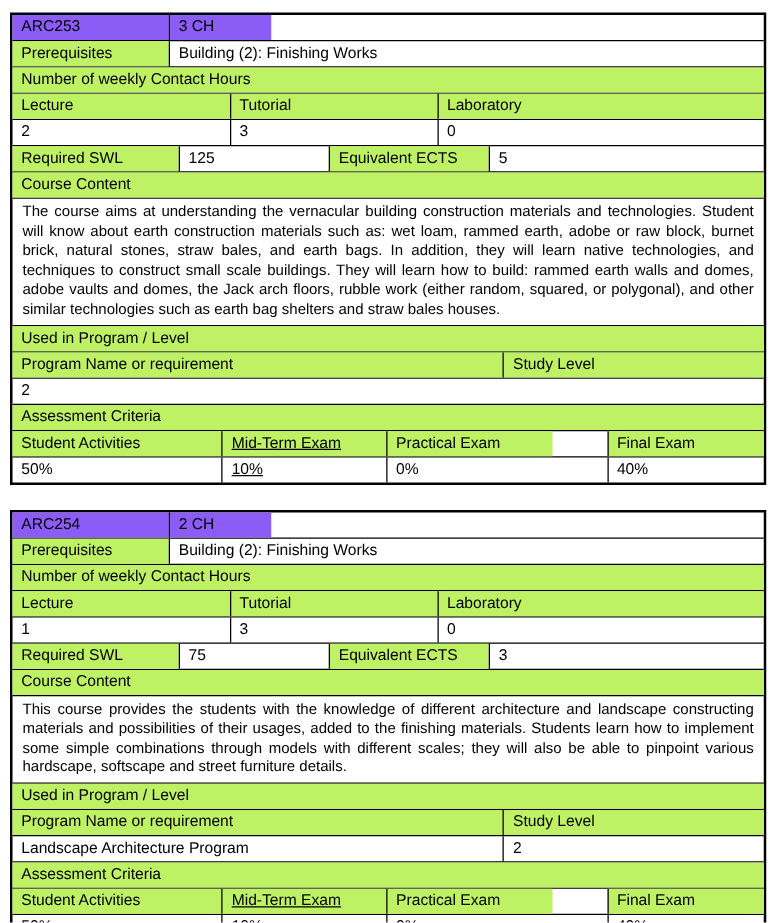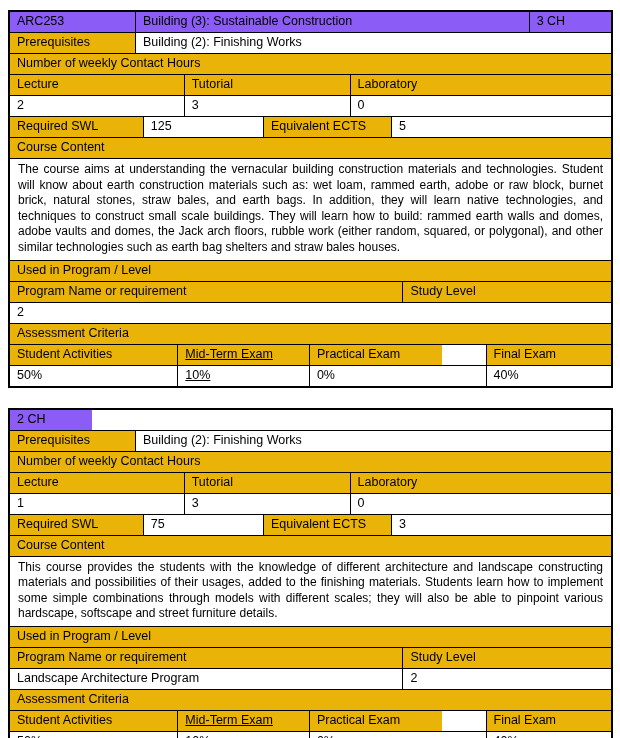--- a/index.html
+++ b/index.html
@@ -34,21 +34,21 @@
     padding: 0 7px;
     height: 20px;
     line-height: 19px;
     font-size: 12.5px;
     white-space: nowrap;
     overflow: hidden;
   }
   .cell:first-child { border-left: none; }
   .tc { text-align: left; }
   .blue  { background: #8b5cf6; }
-  .green { background: #eab308; }
+  .green { background: #bef264; }
   .full { width: 100%; }
   
   .w-code   { width: 20.8%; }
   .w-title  { width: 65.5%; }
   .w-ch     { width: 13.7%; }
   .w-prereqval { width: 79.2%; }
   .w-l1 { width: 28.9%; }
   .w-l2 { width: 27.6%; }
   .w-l3 { width: 43.5%; }
   .w-swl     { width: 22.1%; }
@@ -71,21 +71,20 @@
   }
 </style>
 </head>
 <body>
 
 <div class="page">
 
   <div class="course-table">
     <div class="t-row">
       <div class="cell blue w-code">ARC253</div>
-      <div class="cell blue w-title">Building (3): Sustainable Construction</div>
       <div class="cell blue w-ch tc">3 CH</div>
     </div>
     <div class="t-row">
       <div class="cell green w-code">Prerequisites</div>
       <div class="cell w-prereqval">Building (2): Finishing Works</div>
     </div>
     <div class="t-row">
       <div class="cell green full">Number of weekly Contact Hours</div>
     </div>
     <div class="t-row">
@@ -132,20 +131,21 @@
     <div class="t-row">
       <div class="cell w-a1 tc">50%</div>
       <div class="cell w-a2 tc">10%</div>
       <div class="cell w-a3 tc">0%</div>
       <div class="cell w-a4 tc">40%</div>
     </div>
   </div>
 
   <div class="course-table">
     <div class="t-row">
+      <div class="cell blue w-code">ARC254</div>
       <div class="cell blue w-ch tc">2 CH</div>
     </div>
     <div class="t-row">
       <div class="cell green w-code">Prerequisites</div>
       <div class="cell w-prereqval">Building (2): Finishing Works</div>
     </div>
     <div class="t-row">
       <div class="cell green full">Number of weekly Contact Hours</div>
     </div>
     <div class="t-row">

